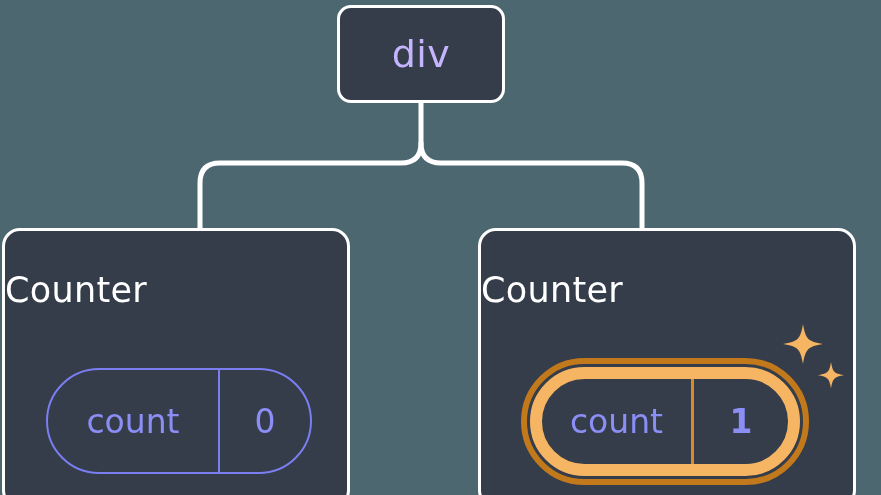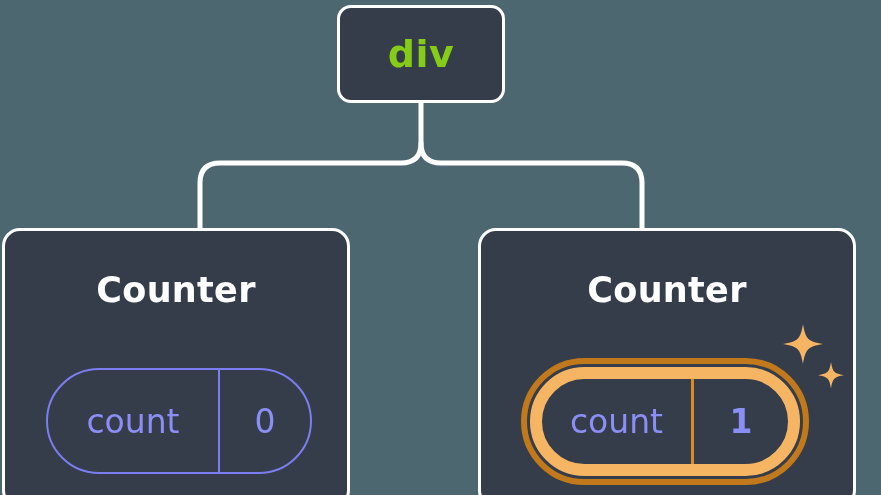--- a/index.html
+++ b/index.html
@@ -40,23 +40,23 @@
   #node-div {
     left: 337px;
     top: 5px;
     width: 168px;
     height: 98px;
     display: flex;
     align-items: center;
     justify-content: center;
   }
   .node-label-div {
-    color: #84cc16;
+    color: #c4b5fd;
     font-size: 38px;
-    font-weight: 700;
+    font-weight: 400;
     letter-spacing: 0.5px;
     line-height: 1;
   }
 
   .card {
     position: absolute;
     box-sizing: border-box;
     background: #353c4a;
     border: 3px solid #ffffff;
     border-radius: 18px;
@@ -72,24 +72,23 @@
     left: 478px;
     top: 228px;
     width: 378px;
     height: 280px;
   }
   .card-title {
     position: absolute;
     left: 0;
     right: 0;
     top: 42px;
-    text-align: center;
     color: #ffffff;
     font-size: 35px;
-    font-weight: 700;
+    font-weight: 400;
     letter-spacing: 0.3px;
     line-height: 1;
   }
 
   
   .pill {
     position: absolute;
     box-sizing: border-box;
     display: flex;
     align-items: stretch;

